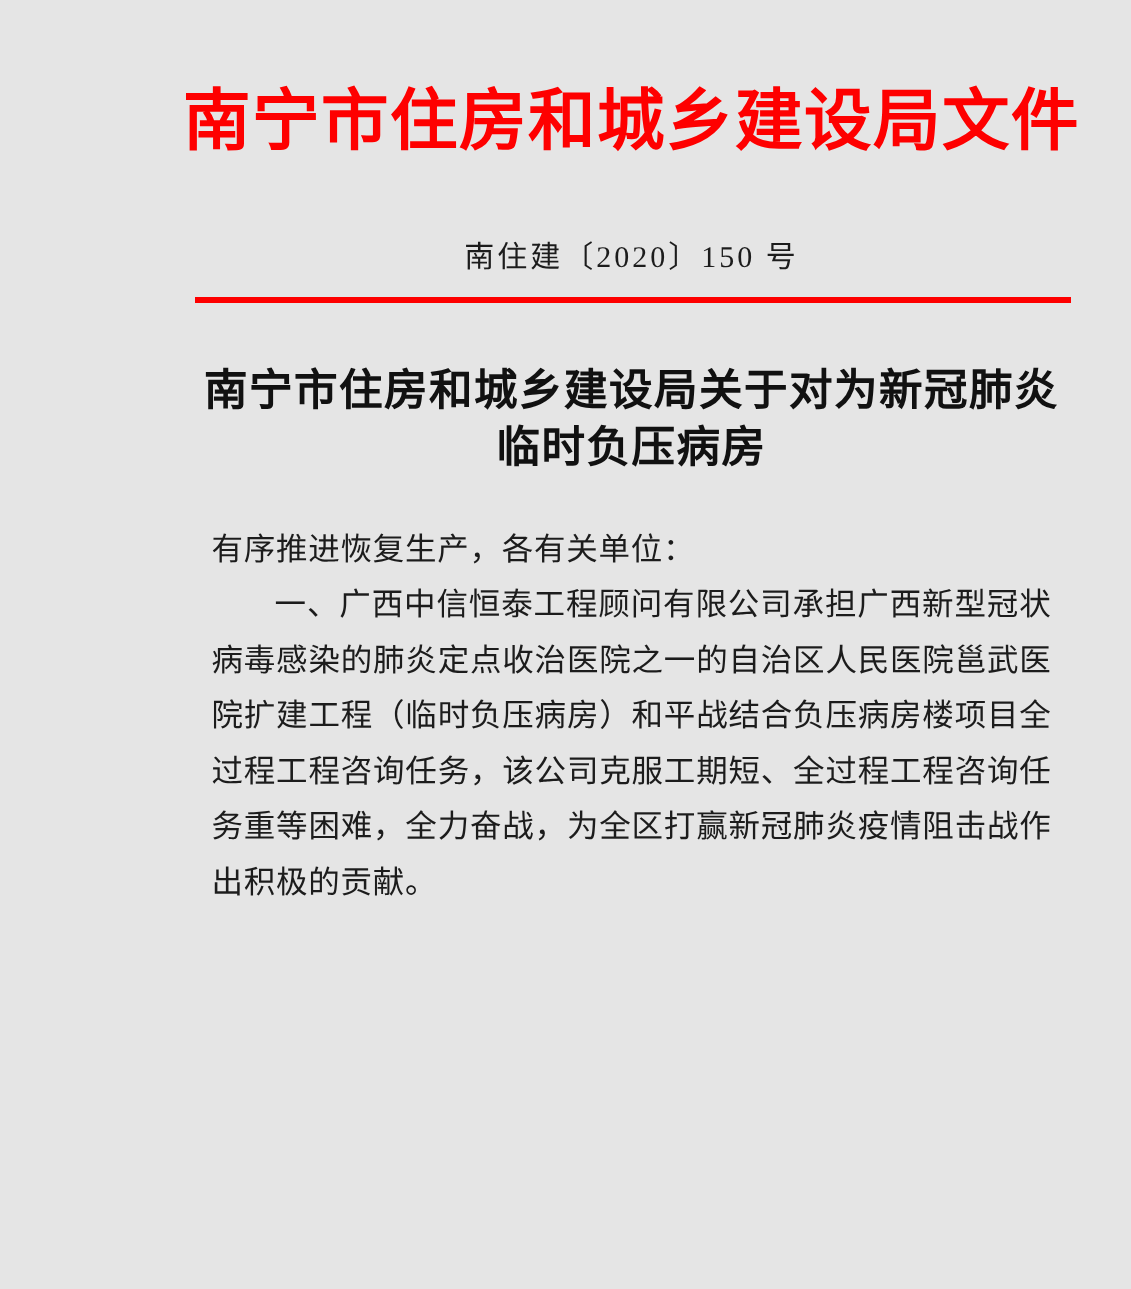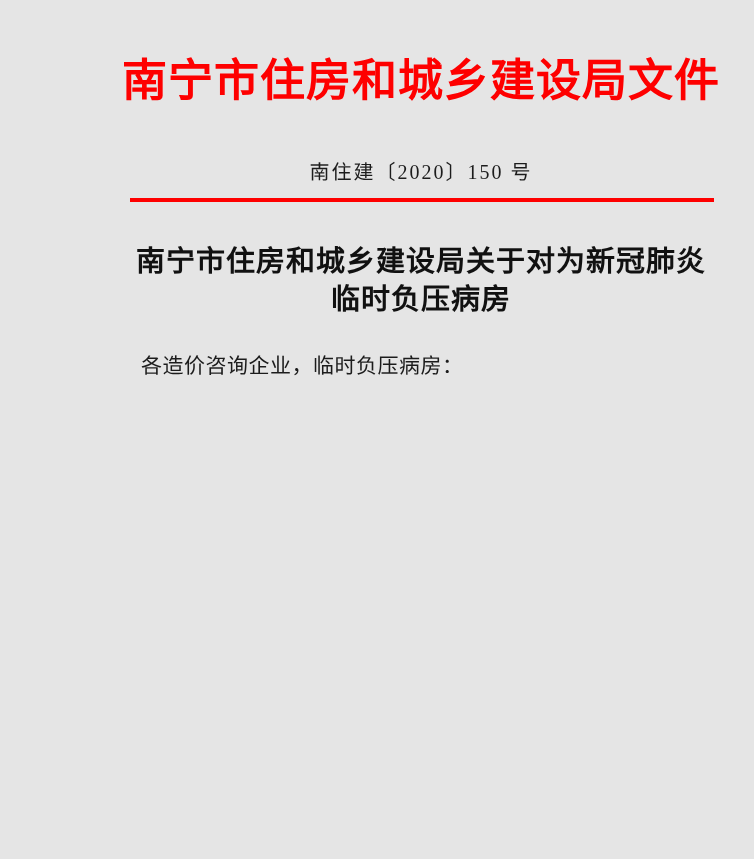--- a/index.html
+++ b/index.html
@@ -84,16 +84,17 @@
     <div class="doc-number">南住建〔2020〕150 号</div>
     <div class="red-rule"></div>
   </header>
 
   <h2 class="doc-title">
     <span class="title-line">南宁市住房和城乡建设局关于对为新冠肺炎</span>
     <span class="title-line">临时负压病房</span>
   </h2>
 
   <main class="doc-body">
-    <p class="salutation">各造价咨询企业，临时负压病房：</p>
+    <p class="salutation">有序推进恢复生产，各有关单位：</p>
+    <p class="para">一、广西中信恒泰工程顾问有限公司承担广西新型冠状病毒感染的肺炎定点收治医院之一的自治区人民医院邕武医院扩建工程（临时负压病房）和平战结合负压病房楼项目全过程工程咨询任务，该公司克服工期短、全过程工程咨询任务重等困难，全力奋战，为全区打赢新冠肺炎疫情阻击战作出积极的贡献。</p>
   </main>
 
 </div>
 
 </body></html>

